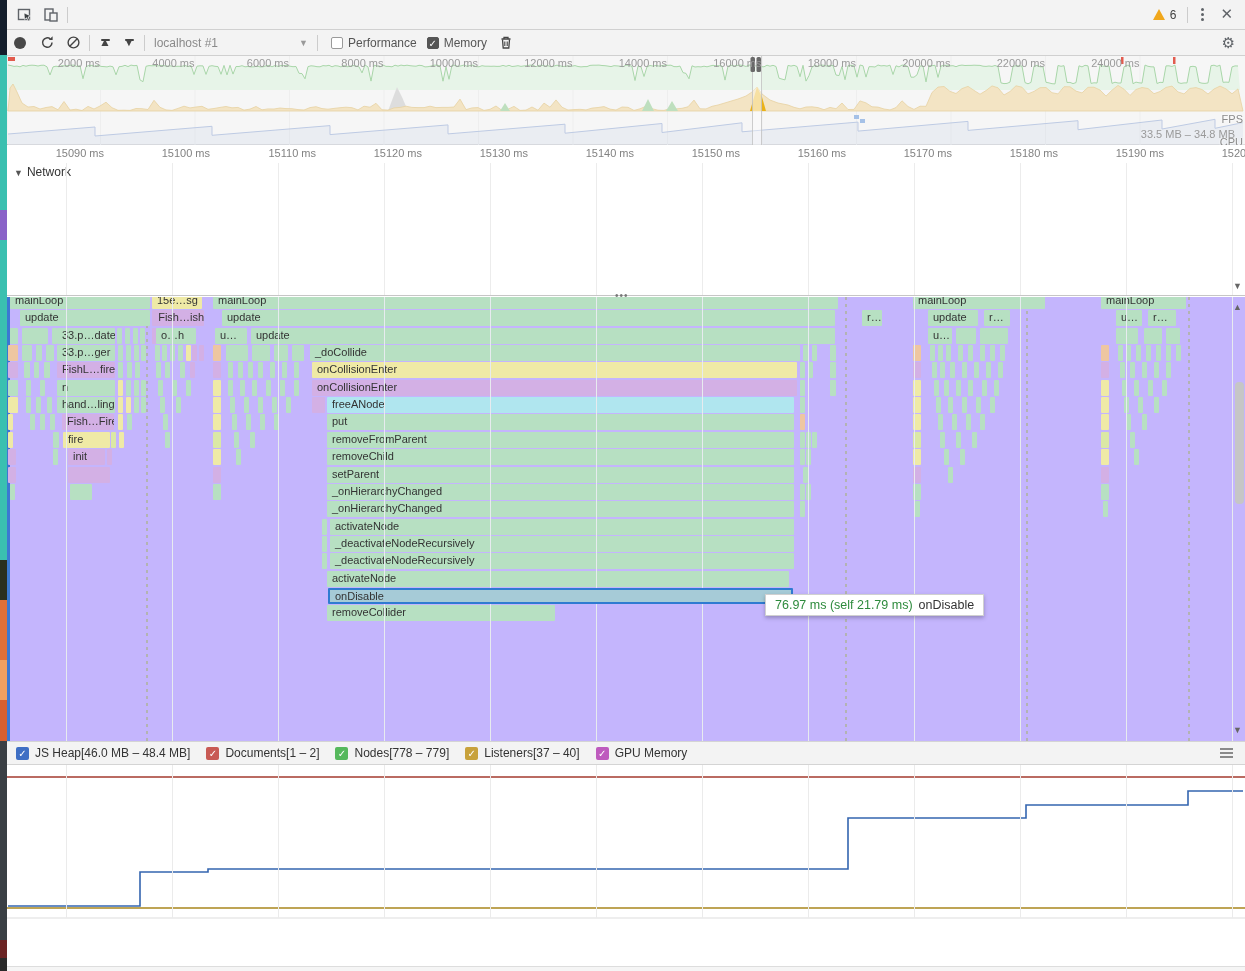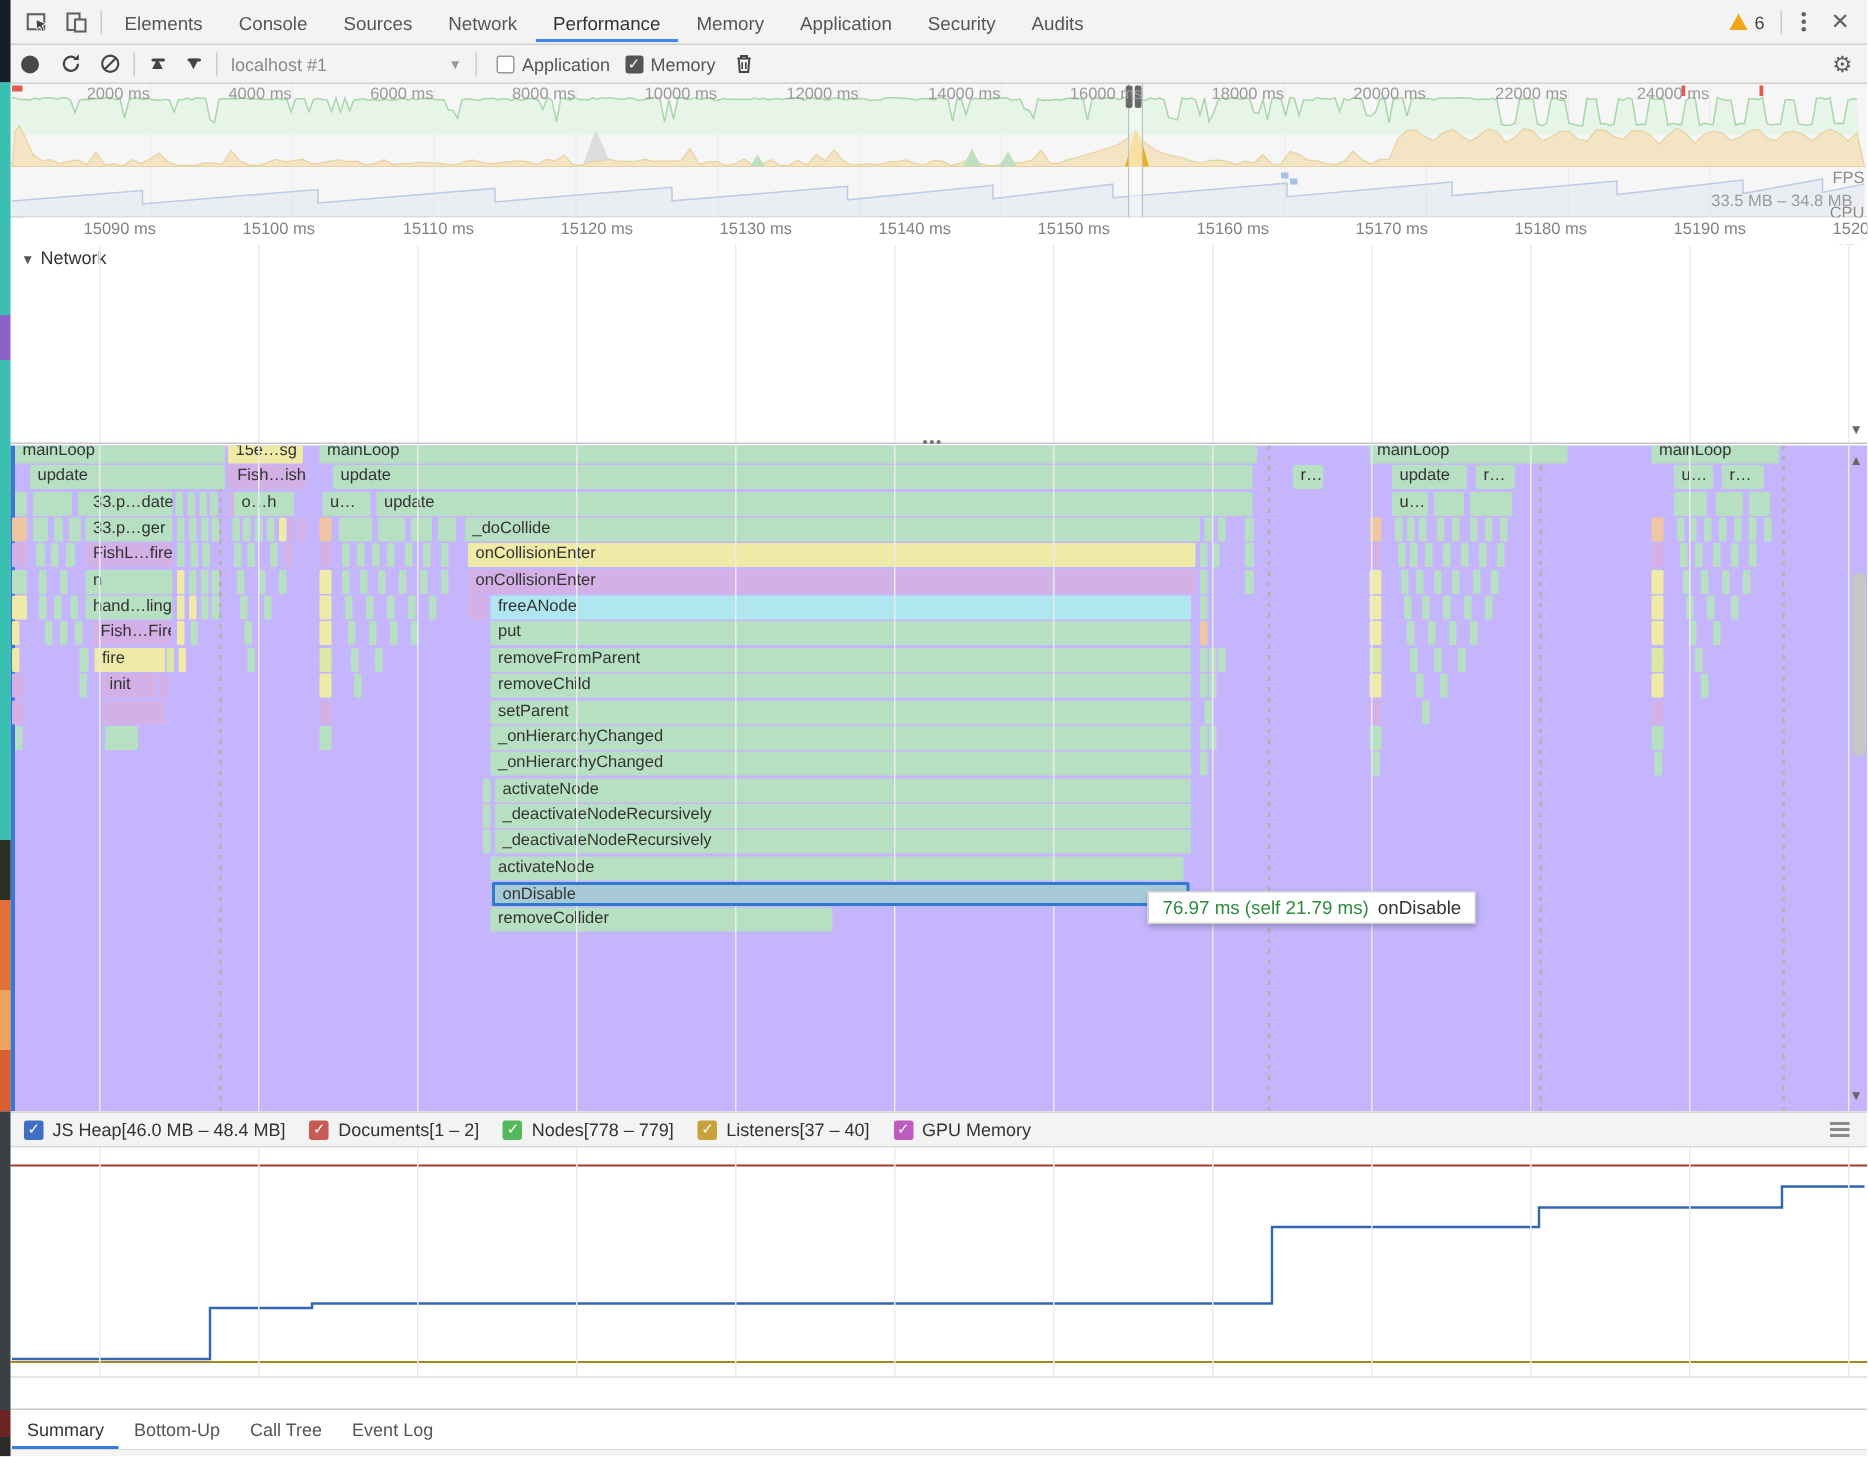--- a/index.html
+++ b/index.html
@@ -93,21 +93,20 @@
           <path d="M7 6 L14 9 L11 10 L12.6 13.4 L11.2 14 L9.6 10.7 L7.6 12.6 Z" fill="#3c4043" stroke="#fff" stroke-width="0.6"></path>
         </svg>
     </span>
     <span class="toolbtn">
       <svg width="16" height="16" viewBox="0 0 16 16">
           <rect x="2" y="2" width="8" height="11" fill="none" stroke="#5f6368" stroke-width="1.4"></rect>
           <rect x="7" y="6" width="7" height="8" fill="#f3f3f3" stroke="#5f6368" stroke-width="1.4"></rect>
         </svg>
     </span>
     <span class="vsep"></span>
-    <span><span class="tab">Elements</span><span class="tab">Console</span><span class="tab">Sources</span><span class="tab">Network</span><span class="tab active">Performance</span><span class="tab">Memory</span><span class="tab">Application</span><span class="tab">Security</span><span class="tab">Audits</span></span>
     <span id="tb-right">
       <span class="warn-tri"></span>
       <span class="warn-count">6</span>
       <span class="vsep"></span>
       <span class="kebab">
           <i></i>
           <i></i>
           <i></i>
         </span>
       <span class="closex">✕</span>
@@ -137,21 +136,21 @@
         <span class="ar">▼</span>
         <span class="bar"></span>
       </span>
     <span class="vsep"></span>
     <span id="target">
       <span class="lbl">localhost #1</span>
       <span class="dd">▼</span>
     </span>
     <span class="vsep"></span>
     <span class="cb"></span>
-    <span class="cblabel">Application</span>
+    <span class="cblabel">Performance</span>
     <span class="cb checked">✓</span>
     <span class="cblabel">Memory</span>
     <span class="toolbtn" style="margin-left:6px">
       <svg width="14" height="15" viewBox="0 0 14 15">
           <path d="M2.5 4 H11.5 M5 4 V2.3 H9 V4" fill="none" stroke="#444" stroke-width="1.3"></path>
           <path d="M3.5 4.5 L4.2 13 H9.8 L10.5 4.5" fill="none" stroke="#444" stroke-width="1.3"></path>
           <path d="M5.8 6.5 V11 M8.2 6.5 V11" stroke="#444" stroke-width="1.1"></path>
         </svg>
     </span>
     <span id="gear">⚙</span>
@@ -547,28 +546,20 @@
       <div class="vgrid" style="left: 490px; height: 153px;"></div>
       <div class="vgrid" style="left: 596px; height: 153px;"></div>
       <div class="vgrid" style="left: 702px; height: 153px;"></div>
       <div class="vgrid" style="left: 808px; height: 153px;"></div>
       <div class="vgrid" style="left: 914px; height: 153px;"></div>
       <div class="vgrid" style="left: 1020px; height: 153px;"></div>
       <div class="vgrid" style="left: 1126px; height: 153px;"></div>
       <div class="vgrid" style="left: 1232px; height: 153px;"></div>
     </div>
 
-  <div id="bottombar">
-    <div id="btabs">
-        <span class="btab active">Summary</span>
-        <span class="btab">Bottom-Up</span>
-        <span class="btab">Call Tree</span>
-        <span class="btab">Event Log</span>
-      </div>
-  </div>
   <div id="bdivider"></div>
   <div id="bfill"></div>
 
   <div class="strip" style="top:0;height:55px;background:#141e2c"></div>
   <div class="strip" style="top:55px;height:155px;background:#3ac0b0"></div>
   <div class="strip" style="top:210px;height:30px;background:#8a63c8"></div>
   <div class="strip" style="top:240px;height:320px;background:#3ac0b0"></div>
   <div class="strip" style="top:560px;height:40px;background:#2a301f"></div>
   <div class="strip" style="top:600px;height:60px;background:#e07038"></div>
   <div class="strip" style="top:660px;height:40px;background:#f0a060"></div>

